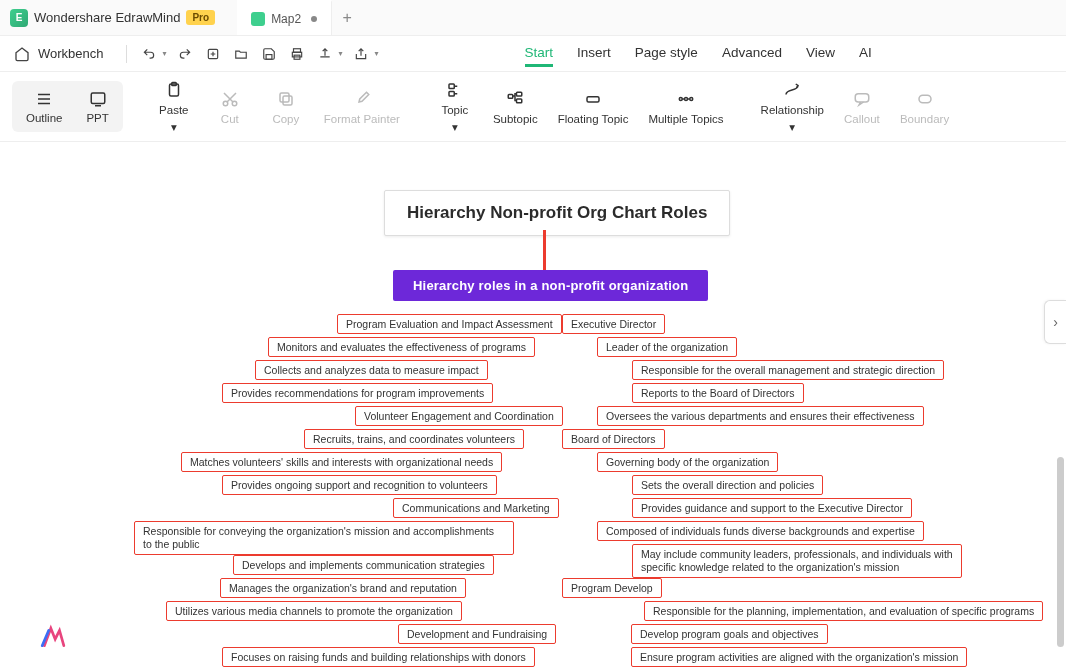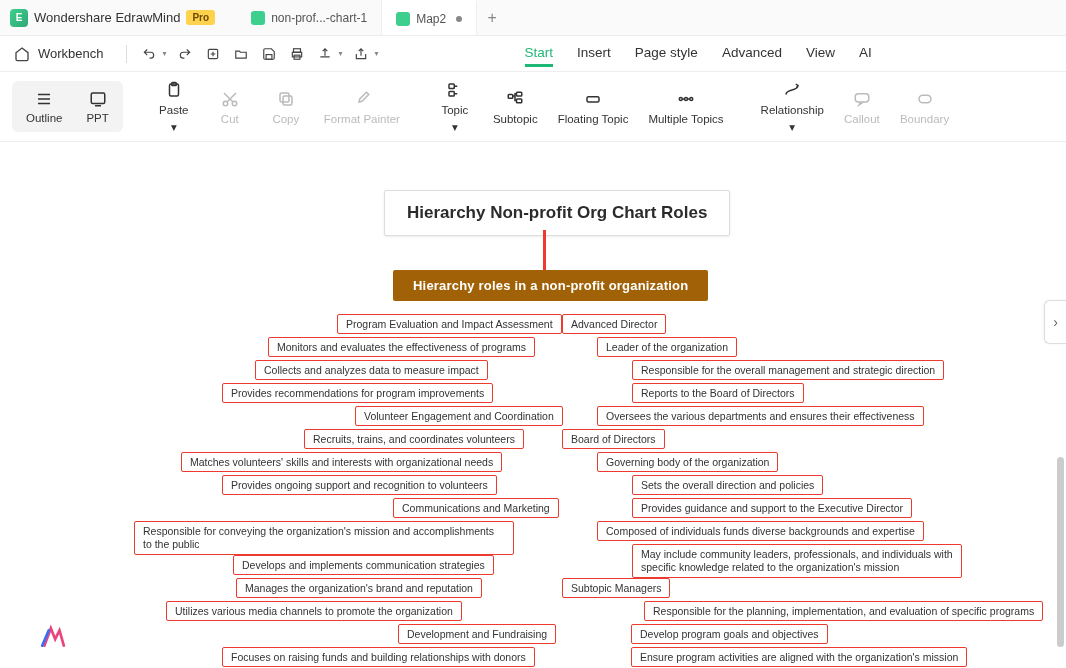--- a/index.html
+++ b/index.html
@@ -34,21 +34,21 @@
 .rib-icon { width:20px; height:20px; display:flex; align-items:center; justify-content:center;}
 .rib-sep { width:1px; background:#e5e5e5; margin:10px 8px; }
 .view-toggle { display:flex; background:#f3f3f3; border-radius:6px; padding:2px; margin:8px 6px;}
 .view-btn { display:flex; flex-direction:column; align-items:center; padding:6px 12px; font-size:11.5px; color:#333; cursor:pointer; border-radius:5px; gap:3px;}
 .view-btn.active { background:#fff; box-shadow:0 1px 2px rgba(0,0,0,0.1);}
 
 
 .canvas { position:relative; width:100%; height:calc(100% - 142px); background:#fff; overflow:hidden;}
 .central-title { position:absolute; left:384px; top:48px; background:#fff; border:1px solid #ddd; padding:12px 22px; font-size:17px; font-weight:600; color:#2b2b2b; border-radius:2px; box-shadow:0 1px 3px rgba(0,0,0,0.08);}
 .connector-v { position:absolute; left:543px; top:88px; width:3px; height:42px; background:#EC3B2E;}
-.main-topic { position:absolute; left:393px; top:128px; background:#a16207; color:#fff; padding:8px 20px; font-size:13px; font-weight:600; border-radius:2px; letter-spacing:0.2px;}
+.main-topic { position:absolute; left:393px; top:128px; background:#6d28d9; color:#fff; padding:8px 20px; font-size:13px; font-weight:600; border-radius:2px; letter-spacing:0.2px;}
 
 
 .node { position:absolute; background:#fff; border:1px solid #EC3B2E; color:#333; font-size:10.5px; padding:3px 8px; border-radius:2px; white-space:nowrap; }
 .node.wrap { white-space:normal; line-height:1.25; width:380px;}
 
 
 .side-handle { position:absolute; right:0; top:158px; width:22px; height:44px; background:#fff; border:1px solid #ddd; border-right:none; border-radius:6px 0 0 6px; display:flex; align-items:center; justify-content:center; font-size:14px; color:#666; cursor:pointer; box-shadow:-1px 0 3px rgba(0,0,0,0.05);}
 .scrollbar-v { position:absolute; right:2px; top:315px; width:7px; height:190px; background:#ccc; border-radius:4px;}
 .bottom-logo { position:absolute; left:40px; bottom:18px; width:26px; height:26px;}
 
@@ -57,24 +57,20 @@
 </head>
 <body>
 
 <div class="titlebar">
   <div class="brand">
     <div class="brand-logo">E</div>
     <span>Wondershare EdrawMind</span>
     <span class="pro-badge">Pro</span>
   </div>
   <div class="tabs">
-    <div class="tab">
-      <div class="tab-icon"></div>
-      <span>non-prof...-chart-1</span>
-    </div>
     <div class="tab active">
       <div class="tab-icon"></div>
       <span>Map2</span>
       <span class="tab-dot"></span>
     </div>
     <div class="tab-add">+</div>
   </div>
 </div>
 
 <div class="menubar">
@@ -281,37 +277,37 @@
   <div class="node" style="left:268px; top:195px;">Monitors and evaluates the effectiveness of programs</div>
   <div class="node" style="left:255px; top:218px;">Collects and analyzes data to measure impact</div>
   <div class="node" style="left:222px; top:241px;">Provides recommendations for program improvements</div>
   <div class="node" style="left:355px; top:264px;">Volunteer Engagement and Coordination</div>
   <div class="node" style="left:304px; top:287px;">Recruits, trains, and coordinates volunteers</div>
   <div class="node" style="left:181px; top:310px;">Matches volunteers' skills and interests with organizational needs</div>
   <div class="node" style="left:222px; top:333px;">Provides ongoing support and recognition to volunteers</div>
   <div class="node" style="left:393px; top:356px;">Communications and Marketing</div>
   <div class="node wrap" style="left:134px; top:379px;">Responsible for conveying the organization's mission and accomplishments to the public</div>
   <div class="node" style="left:233px; top:413px;">Develops and implements communication strategies</div>
-  <div class="node" style="left:236px; top:436px;">Manages the organization's brand and reputation</div>
+  <div class="node" style="left:220px; top:436px;">Manages the organization's brand and reputation</div>
   <div class="node" style="left:166px; top:459px;">Utilizes various media channels to promote the organization</div>
   <div class="node" style="left:398px; top:482px;">Development and Fundraising</div>
   <div class="node" style="left:222px; top:505px;">Focuses on raising funds and building relationships with donors</div>
 
-  <div class="node" style="left:562px; top:172px;">Advanced Director</div>
+  <div class="node" style="left:562px; top:172px;">Executive Director</div>
   <div class="node" style="left:597px; top:195px;">Leader of the organization</div>
   <div class="node" style="left:632px; top:218px;">Responsible for the overall management and strategic direction</div>
   <div class="node" style="left:632px; top:241px;">Reports to the Board of Directors</div>
   <div class="node" style="left:597px; top:264px;">Oversees the various departments and ensures their effectiveness</div>
   <div class="node" style="left:562px; top:287px;">Board of Directors</div>
   <div class="node" style="left:597px; top:310px;">Governing body of the organization</div>
   <div class="node" style="left:632px; top:333px;">Sets the overall direction and policies</div>
   <div class="node" style="left:632px; top:356px;">Provides guidance and support to the Executive Director</div>
   <div class="node" style="left:597px; top:379px;">Composed of individuals funds diverse backgrounds and expertise</div>
   <div class="node wrap" style="left:632px; top:402px; width:330px;">May include community leaders, professionals, and individuals with specific knowledge related to the organization's mission</div>
-  <div class="node" style="left:562px; top:436px;">Subtopic Managers</div>
+  <div class="node" style="left:562px; top:436px;">Program Develop</div>
   <div class="node" style="left:596px; top:459px;margin-left:48px;">Responsible for the planning, implementation, and evaluation of specific programs</div>
   <div class="node" style="left:631px; top:482px;">Develop program goals and objectives</div>
   <div class="node" style="left:631px; top:505px;">Ensure program activities are aligned with the organization's mission</div>
 
   <div class="side-handle">›</div>
   <div class="scrollbar-v"></div>
   <svg class="bottom-logo" viewBox="0 0 24 24">
       <path d="M4 20 L10 4 L14 14 L18 6 L22 20" stroke="#E8457E" stroke-width="2.5" fill="none" stroke-linecap="round"></path>
       <path d="M2 20 L8 6" stroke="#3B6EF5" stroke-width="2.5" fill="none" stroke-linecap="round"></path>
     </svg>

